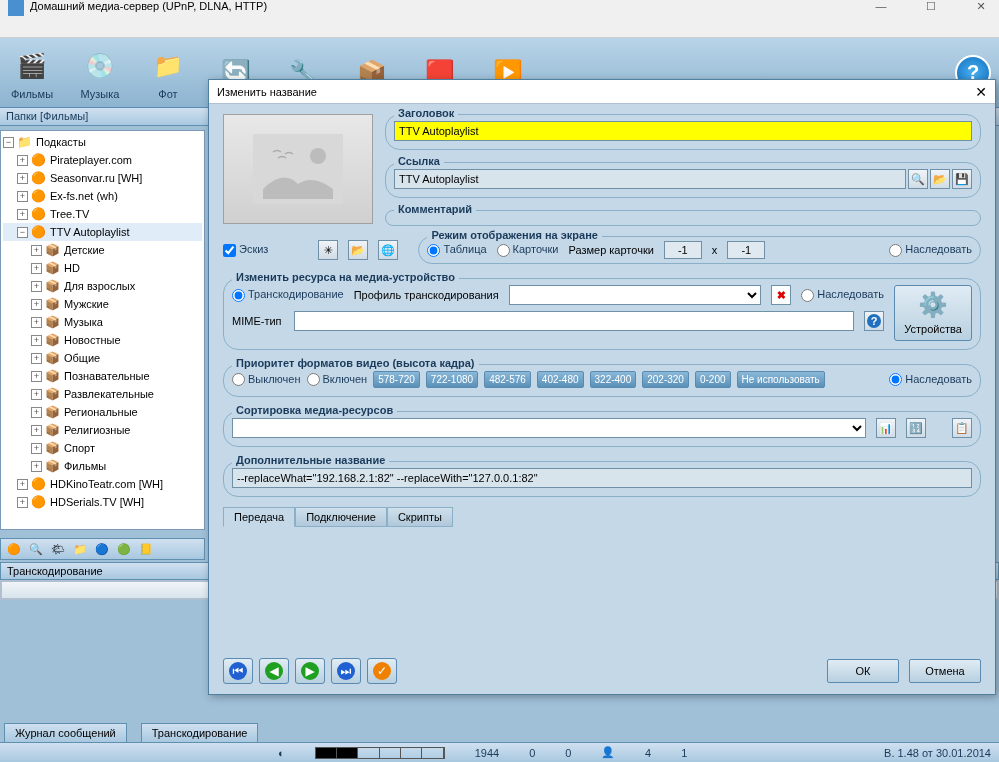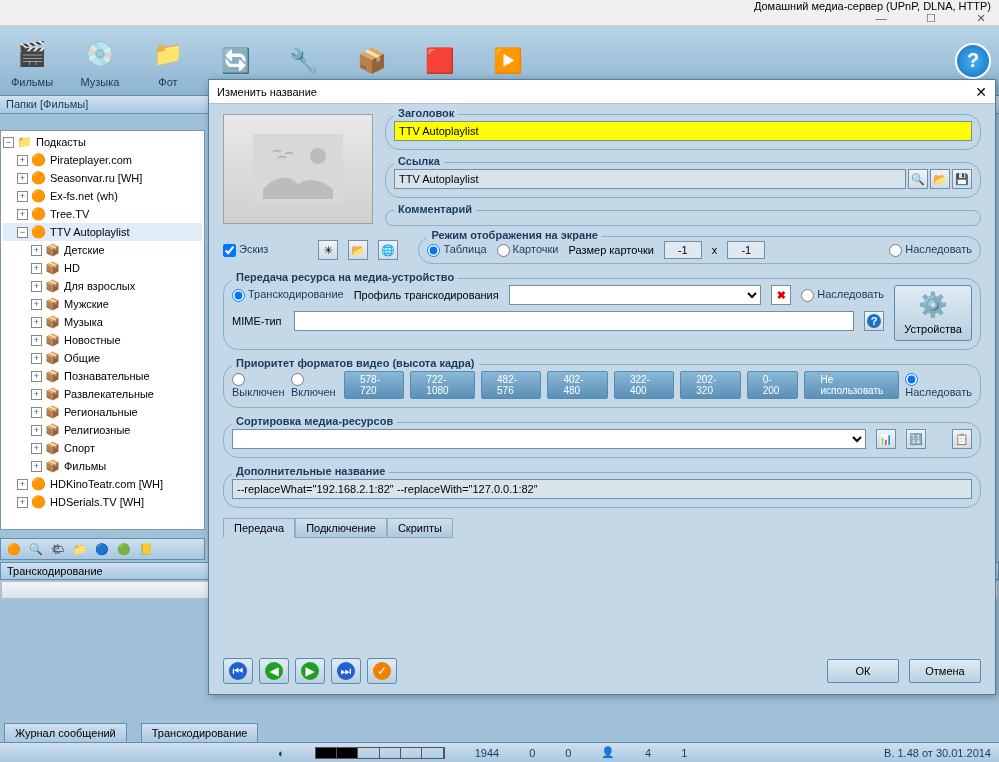--- a/index.html
+++ b/index.html
@@ -1,19 +1,19 @@
 <!DOCTYPE html>
 <html><head>
 <meta charset="utf-8">
 <style>
 * { box-sizing: border-box; margin: 0; padding: 0; font-family: Tahoma, Arial, sans-serif; font-size: 11px; }
 body { background: #a0c0d8; width: 999px; height: 762px; overflow: hidden; position: relative; }
 
 
-.titlebar { height: 26px; background: #f0f0f0; display: flex; align-items: flex-end; padding: 0 8px; border-bottom: 1px solid #d0d0d0; flex-direction: column; }
+.titlebar { height: 38px; background: #f0f0f0; display: flex; align-items: flex-start; padding: 0 8px; border-bottom: 1px solid #d0d0d0; }
 .titlebar .app-icon { width: 16px; height: 16px; background: #4a90d0; margin-right: 6px; }
 .win-controls { margin-left: auto; display: flex; gap: 30px; color: #555; font-size: 14px; }
 .win-controls span { cursor: default; width: 20px; text-align: center; }
 
 
 .main-toolbar { height: 70px; background: linear-gradient(#b8d4e8, #8db4d0); display: flex; align-items: center; padding: 4px 8px; gap: 20px; border-bottom: 1px solid #5a8ab0; }
 .tb-item { display: flex; flex-direction: column; align-items: center; gap: 2px; }
 .tb-icon { width: 48px; height: 40px; border-radius: 4px; display: flex; align-items: center; justify-content: center; font-size: 24px; }
 .tb-label { font-size: 11px; color: #1a3a5a; }
 .help-icon { margin-left: auto; width: 36px; height: 36px; border-radius: 50%; background: radial-gradient(#4ab0f0, #1070c0); color: #fff; display: flex; align-items: center; justify-content: center; font-size: 20px; font-weight: bold; border: 2px solid #fff; }
@@ -67,21 +67,21 @@
 .icon-btn { width: 20px; height: 20px; border: 1px solid #7090a8; background: linear-gradient(#f0f4f8,#d0dce6); display: flex; align-items: center; justify-content: center; font-size: 11px; }
 
 .row { display: flex; align-items: center; gap: 10px; }
 input[type=checkbox], input[type=radio] { margin-right: 3px; vertical-align: middle; }
 label { color: #1a3a5a; }
 .numbox { width: 38px; height: 18px; border: 1px solid #7090a8; background: #e0e8f0; text-align: center; }
 
 .select { height: 20px; border: 1px solid #7090a8; background: #fff; flex: 1; }
 
 .btn { border: 1px solid #5a8ab0; background: linear-gradient(#e0ecf4,#b8d0e0); padding: 3px 18px; border-radius: 2px; cursor: default; }
-.pill-btn { border: 1px solid #5a8ab0; background: linear-gradient(#8ab8d8,#5a90b8); color: #fff; padding: 2px 15px; font-size: 10px; border-radius: 2px; }
+.pill-btn { border: 1px solid #5a8ab0; background: linear-gradient(#8ab8d8,#5a90b8); color: #fff; padding: 2px 4px; font-size: 10px; border-radius: 2px; }
 
 .devices-btn { width: 78px; height: 56px; border: 1px solid #5a8ab0; background: linear-gradient(#e0ecf4,#b8d0e0); display: flex; flex-direction: column; align-items: center; justify-content: center; gap: 4px; border-radius: 3px; }
 .gear-icon { font-size: 24px; }
 
 .nav-btn { width: 30px; height: 26px; border: 1px solid #5a8ab0; border-radius: 3px; background: linear-gradient(#e0ecf4,#b8d0e0); display: flex; align-items: center; justify-content: center; }
 .circle { width: 18px; height: 18px; border-radius: 50%; display: flex; align-items: center; justify-content: center; color: #fff; font-size: 12px; }
 
 .dlg-tabs { display: flex; gap: 0; margin-top: 4px; }
 .dlg-tab { border: 1px solid #8ab0c8; padding: 3px 10px; background: linear-gradient(#d0e0ec,#b0c8da); }
 .dlg-tab.active { background: #c4d8e8; border-bottom-color: #c4d8e8; }
@@ -338,21 +338,21 @@
           <span>Размер карточки</span>
           <input class="numbox" value="-1" style="">
           <span>x</span>
           <input class="numbox" value="-1" style="">
           <label style="margin-left:auto"><input type="radio" style=""><span>Наследовать</span></label>
         </div>
       </div>
     </div>
 
     <div class="fieldset">
-      <div class="legend">Передача ресурса на медиа-устройство</div>
+      <div class="legend">Изменить ресурса на медиа-устройство</div>
       <div style="display:flex;gap:10px">
         <div style="flex:1;display:flex;flex-direction:column;gap:6px">
           <div class="row">
             <label><input type="radio" checked="" style=""><span>Транскодирование</span></label>
             <span>Профиль транскодирования</span>
             <select class="select"></select>
             <div class="icon-btn" style="background:#fff">
                 <span style="color:#d00;font-weight:bold">✖</span>
               </div>
             <label><input type="radio" style=""><span>Наследовать</span></label>

